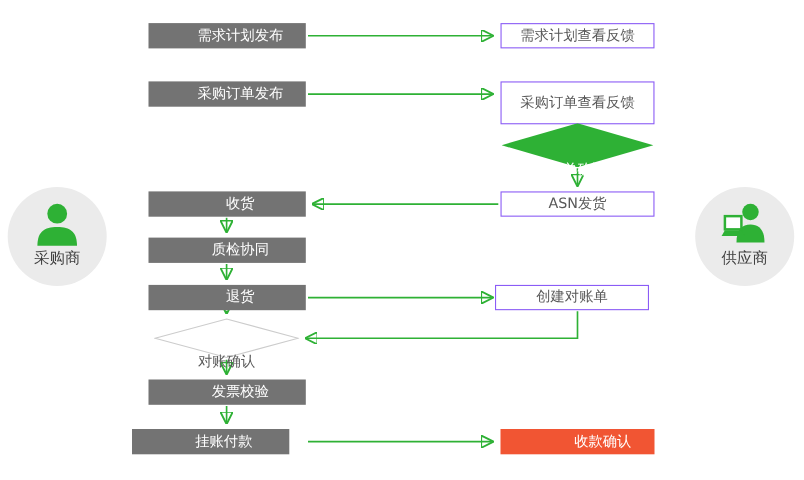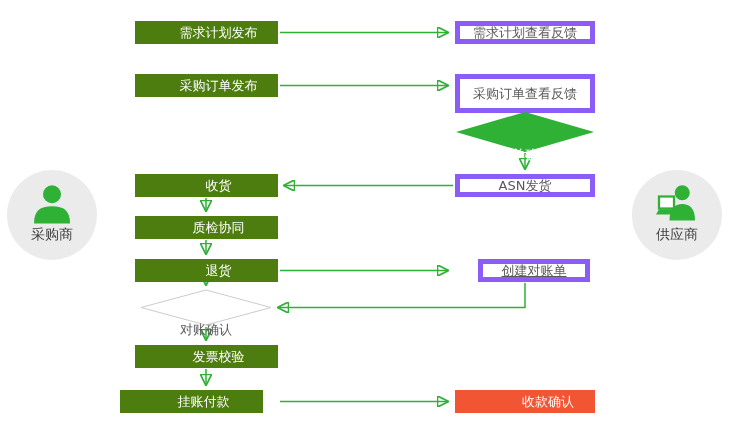--- a/index.html
+++ b/index.html
@@ -4,22 +4,22 @@
 <style>
   * { box-sizing: border-box; }
   html,body { margin:0; padding:0; background:#fff; }
   body { font-family:"DejaVu Sans","Liberation Sans",sans-serif; }
   .canvas { position:relative; width:731px; height:436px; background:#fff; overflow:hidden; }
 
   .node {
     position:absolute; display:flex; align-items:center; justify-content:center;
     font-size:13px; line-height:1; white-space:nowrap;
   }
-  .green-box { background:#4d7c0f; color:#ffffff;padding-left:24px; }
-  .white-box { background:#ffffff; border:5px solid #8b5cf6; color:#595959; }
+  .green-box { background:#737373; color:#ffffff;padding-left:24px; }
+  .white-box { background:#ffffff; border:1px solid #8b5cf6; color:#595959; }
   .red-box   { background:#f15533; color:#ffffff;padding-left:46px; }
 
   .diamond { position:absolute; display:flex; align-items:center; justify-content:center; }
   .diamond svg.shape { position:absolute; left:0; top:0; width:100%; height:100%; }
   .diamond .dlabel { position:relative; z-index:1; font-size:13px; line-height:1; white-space:nowrap;margin-top:44px; }
   .green-diamond .dlabel { color:#ffffff; }
   .white-diamond .dlabel { color:#595959; }
 
   .actor {
     position:absolute; width:90px; height:90px; border-radius:50%;
@@ -102,17 +102,17 @@
 
   <div class="diamond green-diamond" style="left:456px; top:112px; width:138px; height:40px;">
     <svg class="shape" viewBox="0 0 138 40" preserveAspectRatio="none">
       <polygon points="69,0 138,20 69,40 0,20" fill="#2eb135"></polygon>
     </svg>
     <span class="dlabel">订单确认</span>
   </div>
 
   <div class="node white-box" style="left:455px; top:174px; width:140px; height:23px;">ASN发货</div>
 
-  <div class="node white-box" style="left:478px; top:259px; width:112px; height:23px;text-decoration:underline;">创建对账单</div>
+  <div class="node white-box" style="left:450px; top:259px; width:140px; height:23px;">创建对账单</div>
 
   <div class="node red-box" style="left:455px; top:390px; width:140px; height:23px;">收款确认</div>
 
 </div>
 
 </body></html>

